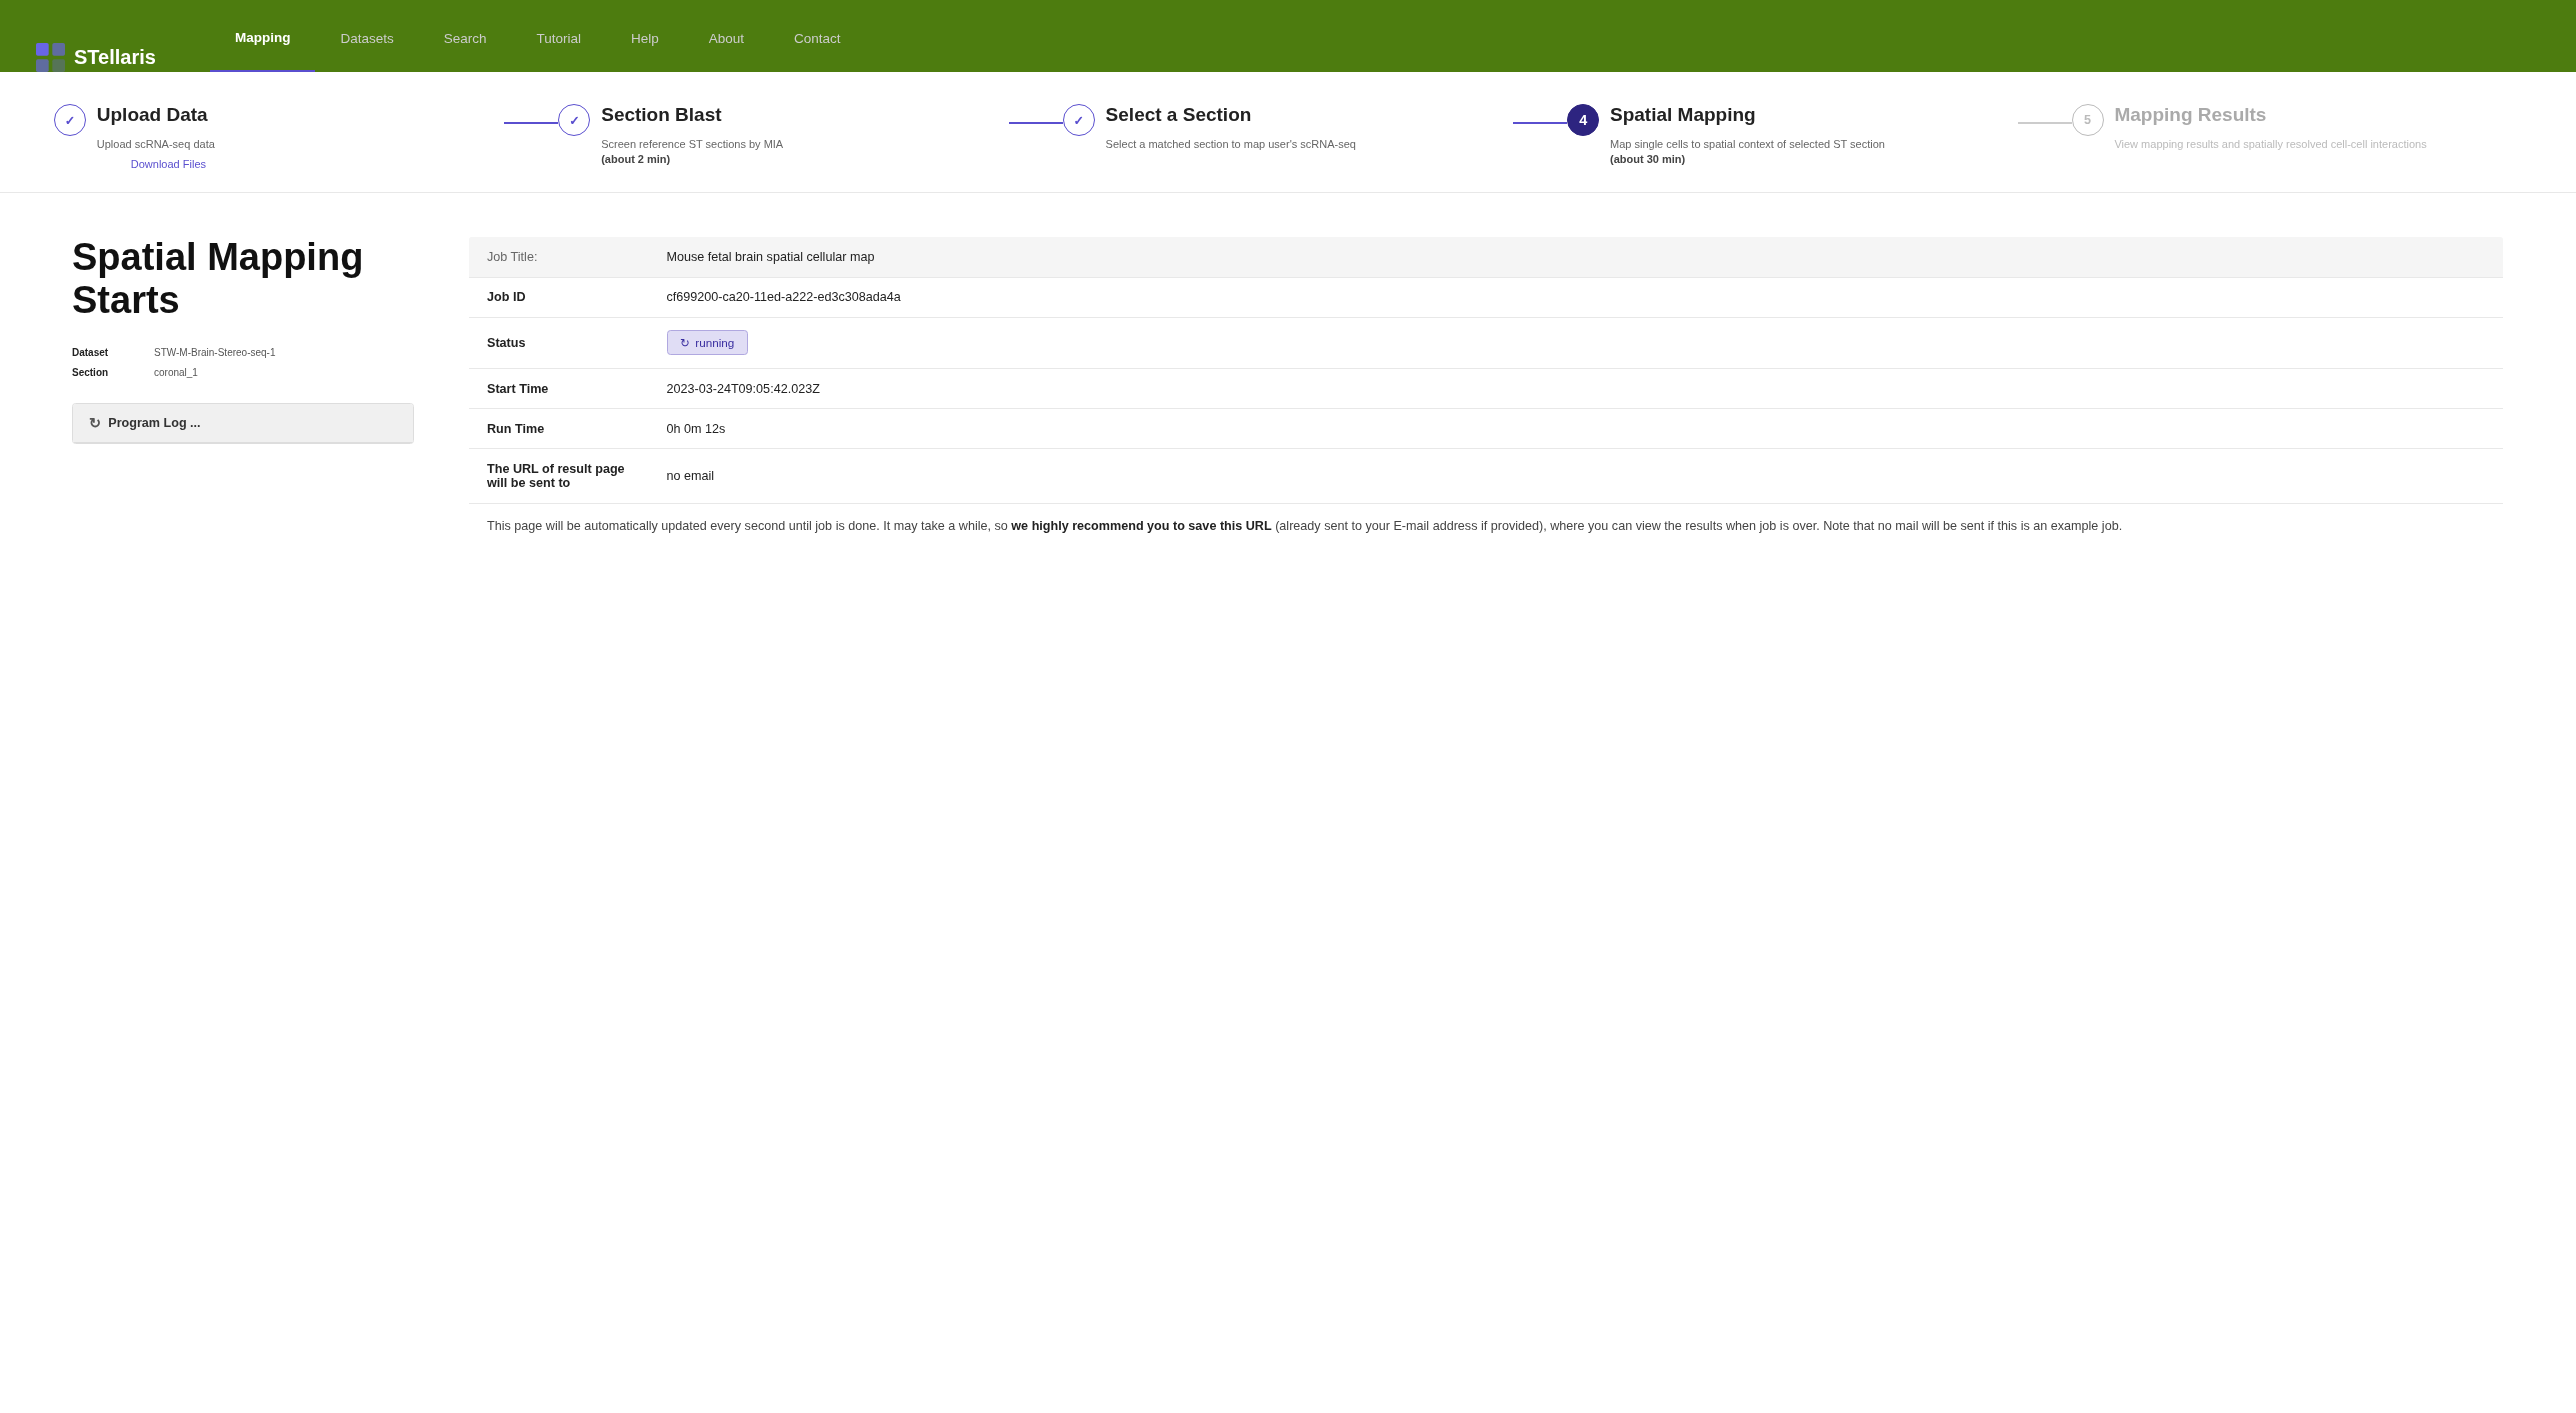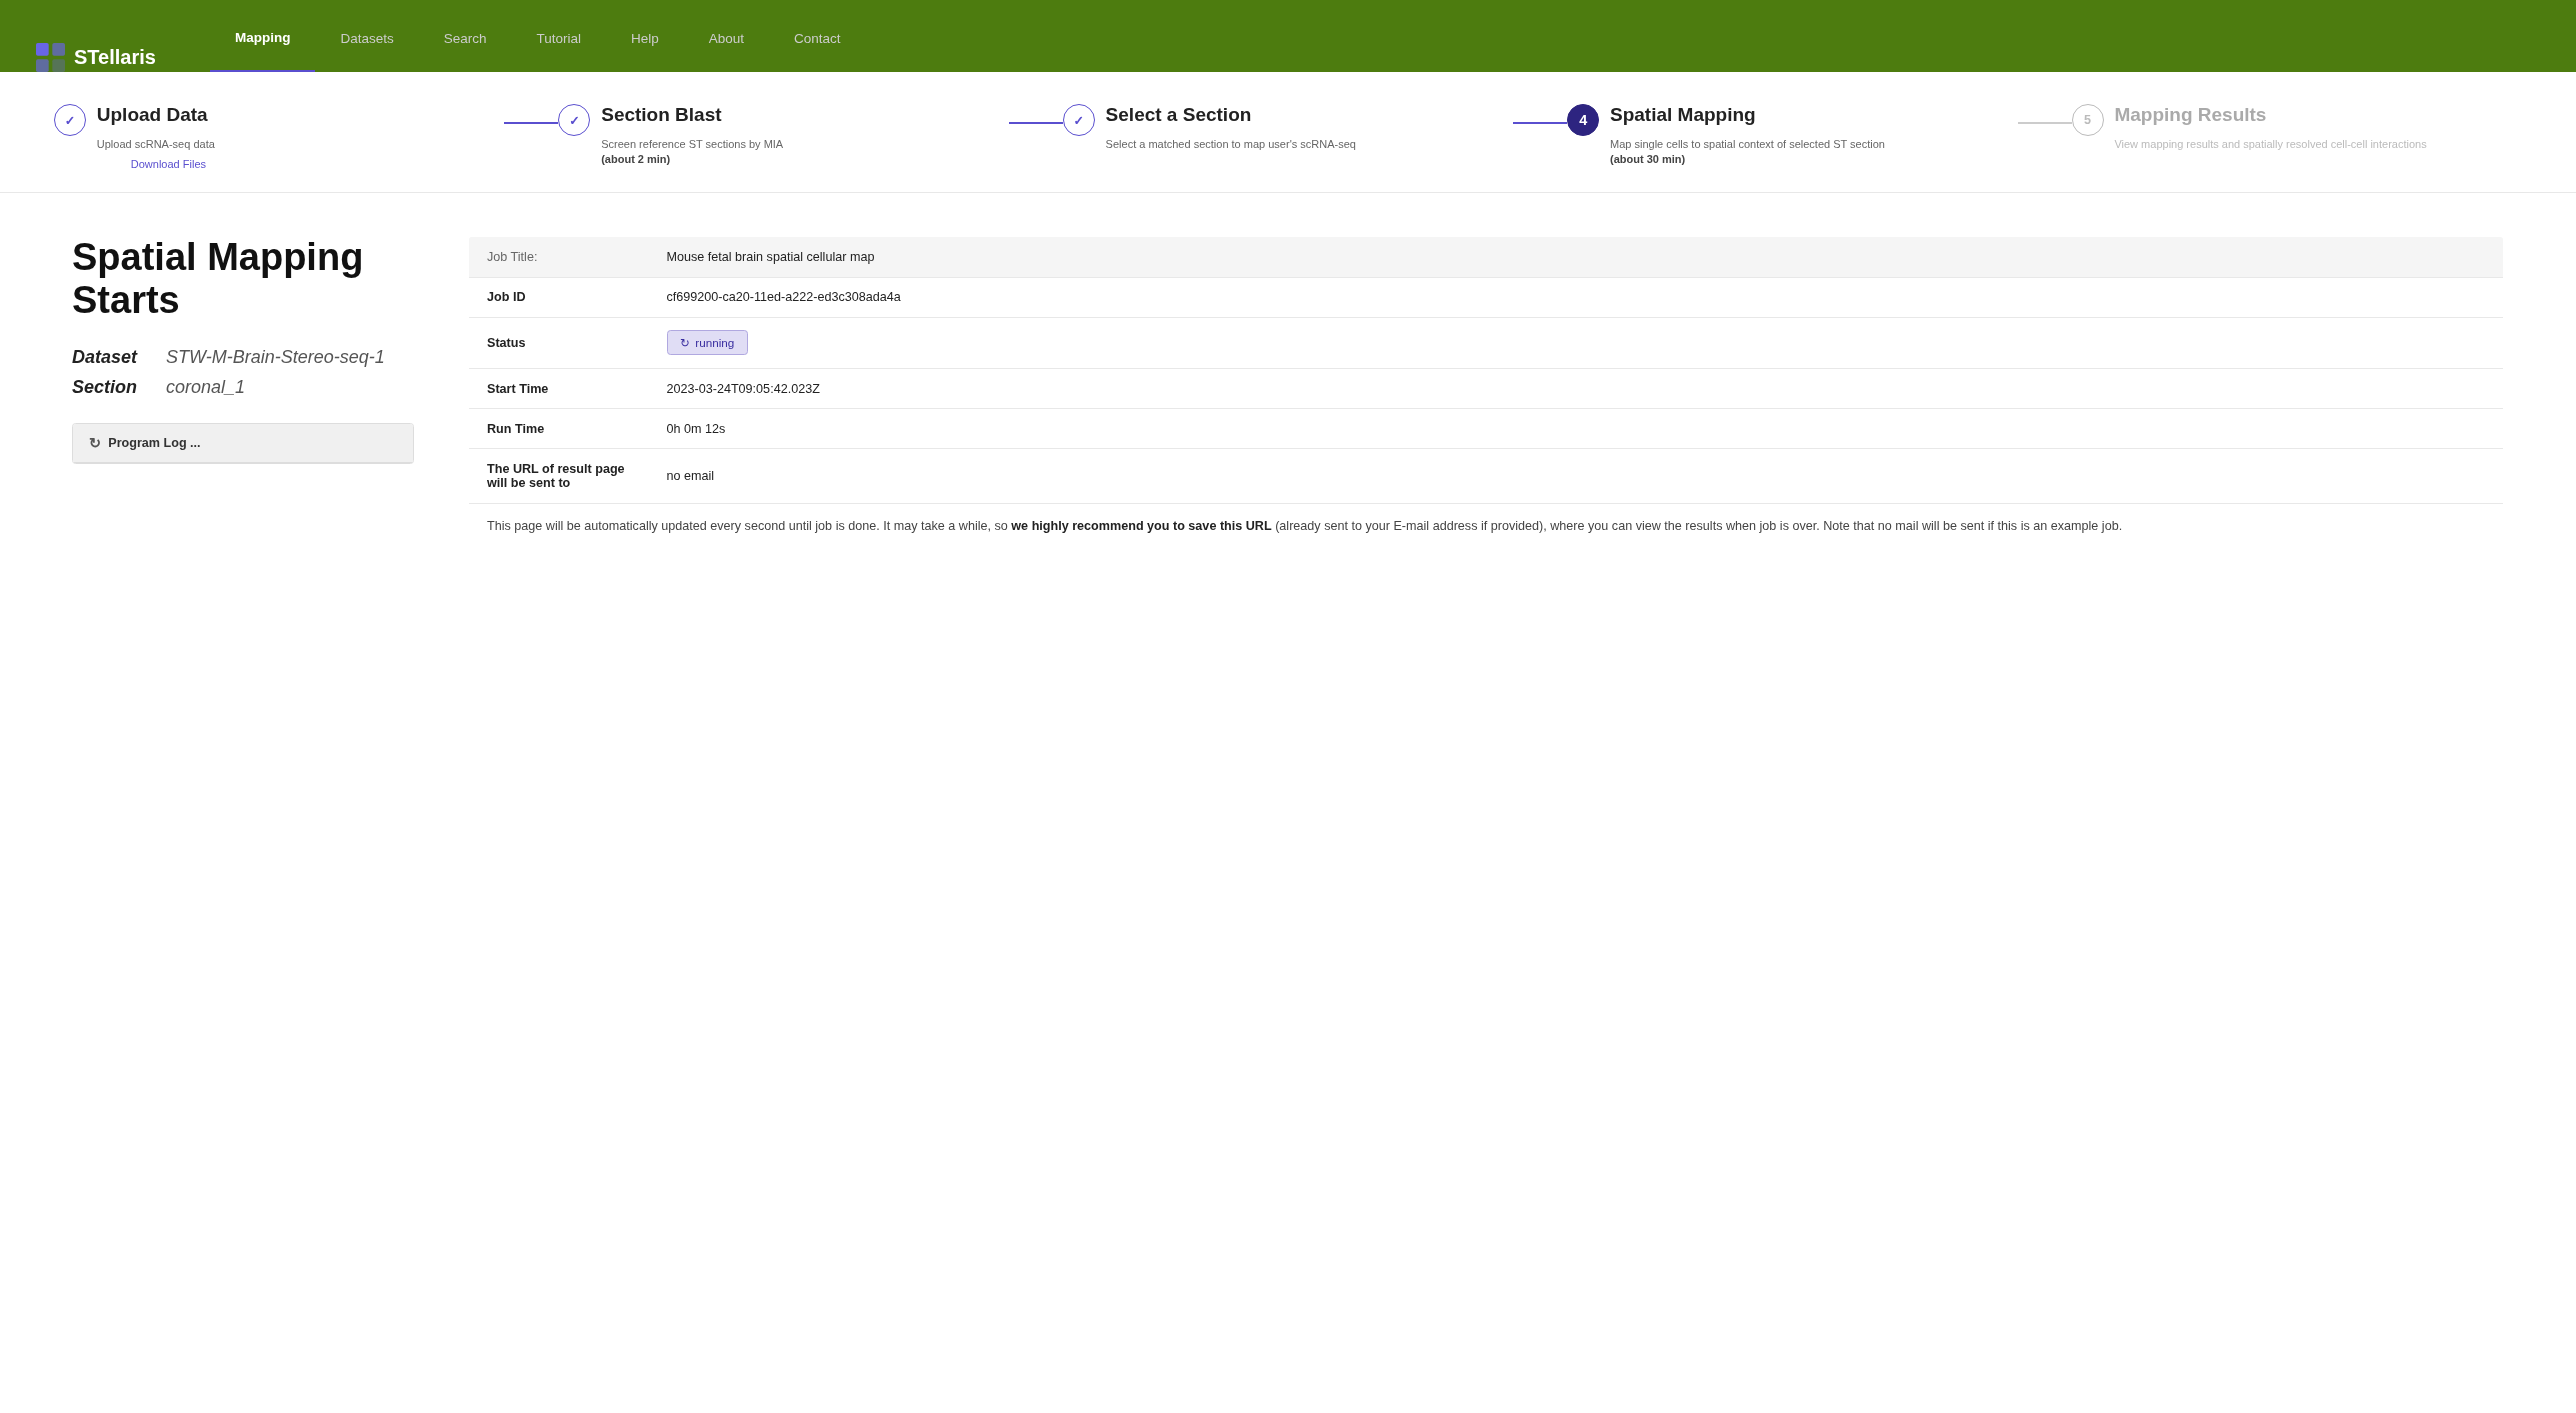--- a/index.html
+++ b/index.html
@@ -138,24 +138,23 @@
     .left-panel { flex: 0 0 342px; }
     .page-title {
       font-size: 38px;
       font-weight: 800;
       color: #111;
       margin-bottom: 25px;
     }
     .meta-table { margin-bottom: 25px; }
     .meta-row {
       display: flex;
-      gap: 22px;
+      gap: 10px;
       margin-bottom: 9px;
-      font-size: 18px;
-      font-style: italic;
+      font-size: 10px;
     }
     .meta-label { font-weight: 700; color: #222; min-width: 72px; }
     .meta-value { color: #555; }
 
     
     .program-log-box {
       border: 0.9px solid #ddd;
       border-radius: 3.6px;
       overflow: hidden;
     }

